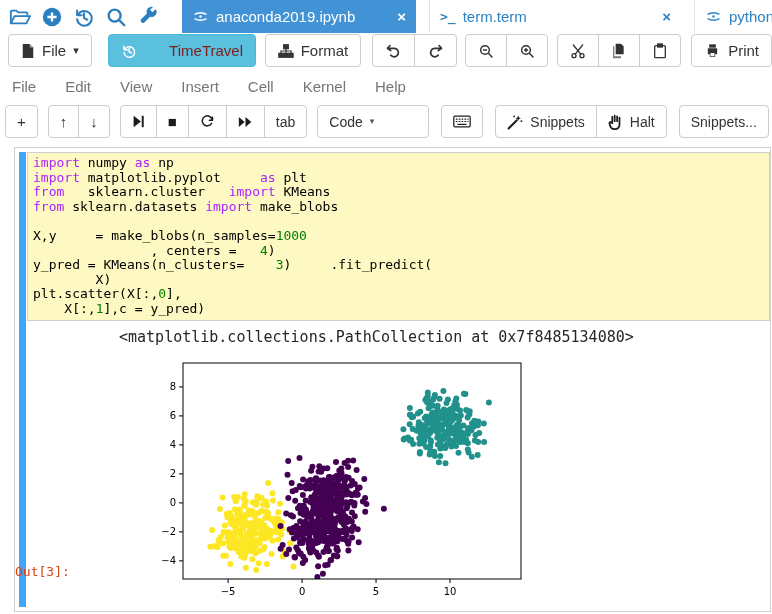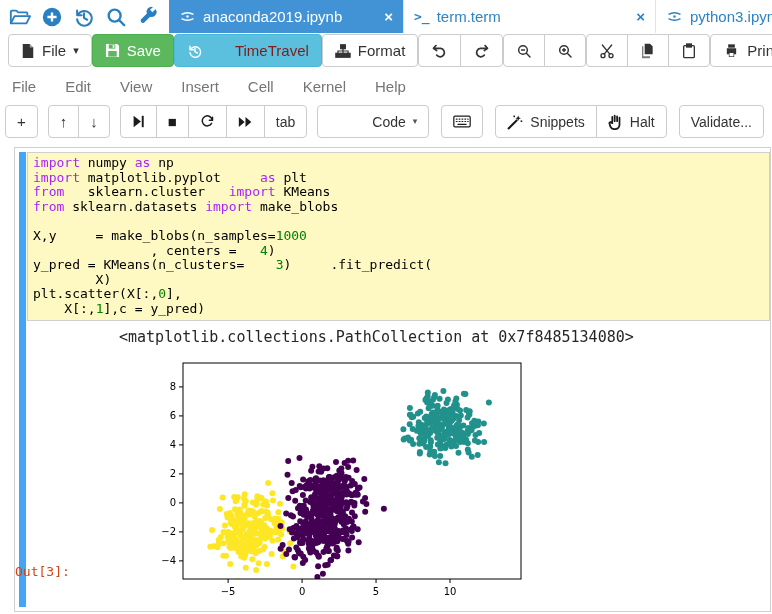--- a/index.html
+++ b/index.html
@@ -8,21 +8,21 @@
     width:772px; height:614px; overflow:hidden; position:relative;
     background:#fff; font-family:"Liberation Sans", sans-serif; color:#333;
   }
   svg { display:block; }
 
   
   .tabbar { display:flex; align-items:stretch; height:33px; background:#fff; }
   .tab-actions { display:flex; align-items:center; gap:9px; padding:0 10px 0 8px; flex:0 0 auto; }
   .icon-btn { width:23px; height:23px; color:#2a7fc0; cursor:pointer; display:flex; align-items:center; justify-content:center; }
   .tab { display:flex; align-items:center; gap:7px; padding:0 10px; font-size:15px;
-         color:#2d83c4; border-left:1px solid #e3e3e3; white-space:nowrap; overflow:hidden; }
+         color:#2d83c4; border-left:1px solid #e3e3e3; white-space:nowrap; overflow:hidden;margin-left:13px; }
   .tab .close { margin-left:auto; font-weight:bold; font-size:15px; padding-left:8px; }
   .tab.active { background:#4193d5; color:#fff; border-left:none; }
   .tab-jupyter-ic { width:17px; height:17px; flex:0 0 auto; }
   .term-ic { font-family:"DejaVu Sans Mono",monospace; font-weight:bold; font-size:13px; }
   .t1 { width:234px; } .t2 { width:252px; } .t3 { flex:1; }
 
   
   .toolbar1 { display:flex; align-items:center; height:36px; padding:1px 0 2px 8px; }
   .btn { height:33px; border:1px solid #ccc; border-radius:4px; background:#fff;
          display:inline-flex; align-items:center; gap:7px; padding:0 12px; font-size:15px;
@@ -38,21 +38,21 @@
 
   
   .menubar { display:flex; gap:29px; padding:9px 0 8px 12px; font-size:15px; color:#757575; }
   .menu-item { cursor:pointer; }
 
   
   .toolbar2 { display:flex; align-items:center; height:37px; padding:0 0 0 5px; }
   .toolbar2 .btn { font-size:14px; padding:0 11px; }
   .ico { display:inline-flex; align-items:center; justify-content:center; }
   .glyph { font-size:15px; line-height:1; }
-  .select-btn { width:112px; justify-content:flex-end; }
+  .select-btn { width:112px; justify-content:flex-start; }
 
   
   .cell-container { position:relative; margin:7px 0 0 14px; width:757px; min-height:443px;
     border:1px solid #cfcfcf; background:#fff; padding:4px 0 8px 0; }
   .sel-bar { position:absolute; left:4px; top:4px; bottom:4px; width:7px; background:#42a5f5; }
   .input-row { display:flex; align-items:flex-start; }
   .prompt-col { flex:0 0 142px; text-align:right; font-family:"DejaVu Sans Mono",monospace;
     font-size:13px; color:#303f9f; padding-top:5px; }
   .code-box { flex:1; border:1px solid #cfcfcf; margin-left:12px; background:#fef9c3; padding:3px 5px;
     font-family:"DejaVu Sans Mono",monospace; font-size:13px; line-height:14.6px; white-space:pre; color:#000; }
@@ -137,31 +137,20 @@
     <span class="ico">
       <svg width="14" height="16" viewBox="0 0 16 18">
           <path fill="#333" d="M2 1 h8 l4 4 v12 h-12 z"></path>
           <path fill="#fff" d="M10 1 l4 4 h-4 z" opacity="0.55"></path>
         </svg>
     </span>
     <span>File</span>
     <span class="caret">▾</span>
   </button>
   <span class="sp12"></span>
-  <button class="btn btn-green">
-    <span class="ico">
-      <svg width="15" height="15" viewBox="0 0 16 16">
-          <path fill="#fff" d="M1 1 h12 l2 2 v12 h-14 z"></path>
-          <rect x="4" y="1.5" width="7" height="4.5" fill="#5cb85c"></rect>
-          <rect x="8.2" y="2.2" width="1.8" height="3" fill="#fff"></rect>
-          <rect x="3.5" y="8.5" width="9" height="6" fill="#5cb85c"></rect>
-        </svg>
-    </span>
-    <span>Save</span>
-  </button>
   <span class="sp7"></span>
   <button class="btn btn-info">
     <span class="ico">
       <svg width="16" height="16" viewBox="0 0 24 24" fill="none" stroke="#fff" stroke-width="2.2">
           <path d="M4.5 5 v5 h5" stroke-linecap="round" stroke-linejoin="round"></path>
           <path d="M5.5 9.5 a8 8 0 1 1 -1 5" stroke-linecap="round"></path>
           <path d="M12 8 v5 l3.5 2" stroke-linecap="round"></path>
         </svg>
     </span>
     <span>TimeTravel</span>
@@ -346,21 +335,21 @@
       <span class="ico">
         <svg width="15" height="16" viewBox="0 0 18 20" fill="none" stroke="#1c1c1c" stroke-width="2.2" stroke-linecap="round" stroke-linejoin="round">
             <path d="M5 10 V3.5 M8 9 V2 M11 9 V3 M14 10 V4.5 M14 10 v4 a6 6 0 0 1 -6 5 h-0.5 a5.5 5.5 0 0 1 -5-3.5 L1.5 12 q-0.5-1.5 1-2 l2.5 1.5"></path>
           </svg>
       </span>
       <span>Halt</span>
     </button>
   </div>
   <span class="sp12"></span>
   <button class="btn">
-      <span>Validate...</span>
+      <span>Snippets...</span>
     </button>
 </div>
 
 <div class="cell-container">
   <div class="sel-bar"></div>
 
   <div class="input-row">
     <div class="code-box"><div><span class="tok-k">import</span><span> numpy </span><span class="tok-k">as</span><span> np</span></div><div><span class="tok-k">import</span><span> matplotlib.pyplot     </span><span class="tok-k">as</span><span> plt</span></div><div><span class="tok-k">from</span><span>   sklearn.cluster   </span><span class="tok-k">import</span><span> KMeans</span></div><div><span class="tok-k">from</span><span> sklearn.datasets </span><span class="tok-k">import</span><span> make_blobs</span></div><div>&nbsp;</div><div><span>X,y     = make_blobs(n_samples=</span><span class="tok-m">1000</span></div><div><span>               , centers =   </span><span class="tok-m">4</span><span>)</span></div><div><span>y_pred = KMeans(n_clusters=    </span><span class="tok-m">3</span><span>)     .fit_predict(</span></div><div><span>        X)</span></div><div><span>plt.scatter(X[:,</span><span class="tok-m">0</span><span>],</span></div><div><span>    X[:,</span><span class="tok-m">1</span><span>],c = y_pred)</span></div></div>
   </div>
 

